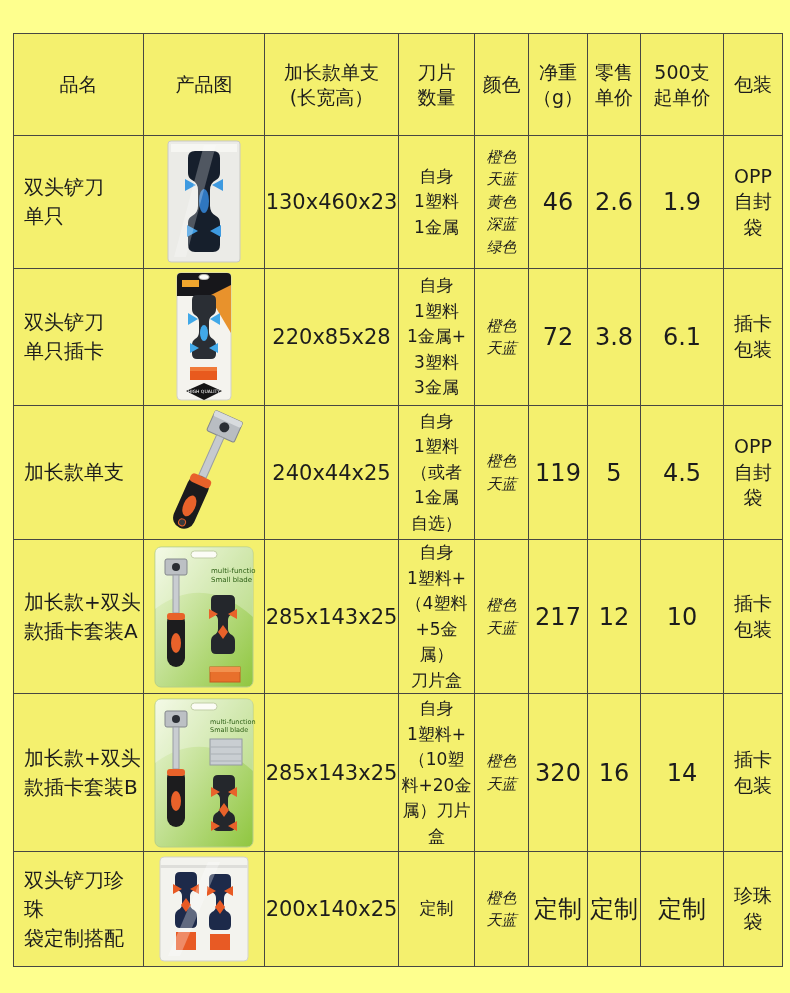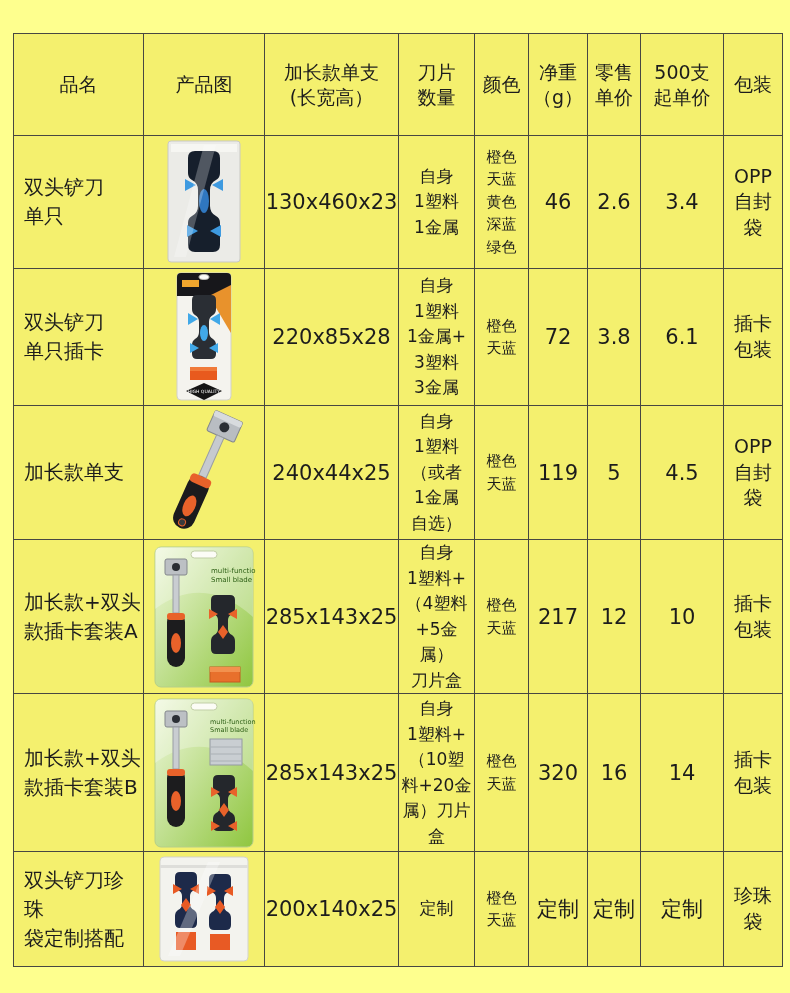--- a/index.html
+++ b/index.html
@@ -39,22 +39,22 @@
   tr.r5{height:113px;}
   .c-name{
     font-size:20px;
     text-align:left;
     padding-left:10px;
     line-height:1.45;
     white-space:pre-line;
   }
   .c-size{font-size:21px;margin-left:32px;}
   .c-blades{font-size:17px;line-height:1.5;white-space:pre-line;}
-  .c-colors{font-size:15px;line-height:1.5;white-space:pre-line;}
-  .c-num{font-size:21px;}
+  .c-colors{font-size:15px;line-height:1.5;white-space:pre-line;font-style:italic;}
+  .c-num{font-size:24px;}
   .c-pack{font-size:19px;line-height:1.35;padding:0 3px;}
   .c-img{padding:2px 0;}
   .c-img svg{display:block;margin:0 auto;}
 </style>
 </head>
 <body>
 
 <table>
   <colgroup>
     <col style="width:130px">
@@ -106,21 +106,21 @@
     <td class="c-blades">自身
 1塑料
 1金属</td>
     <td class="c-colors">橙色
 天蓝
 黄色
 深蓝
 绿色</td>
     <td class="c-num">46</td>
     <td class="c-num">2.6</td>
-    <td class="c-num">3.4</td>
+    <td class="c-num">1.9</td>
     <td class="c-pack">OPP自封袋</td>
   </tr>
 
   <tr class="r1">
     <td class="c-name">双头铲刀
 单只插卡</td>
     <td class="c-img">
       <svg width="62" height="132" viewBox="0 0 62 132">
         <rect x="4" y="2" width="54" height="127" rx="4" fill="#f4f3ee" stroke="#d2d1ca"></rect>
         <path d="M8,2 h46 q4,0 4,4 v19 h-54 v-19 q0,-4 4,-4 z" fill="#17171b"></path>

